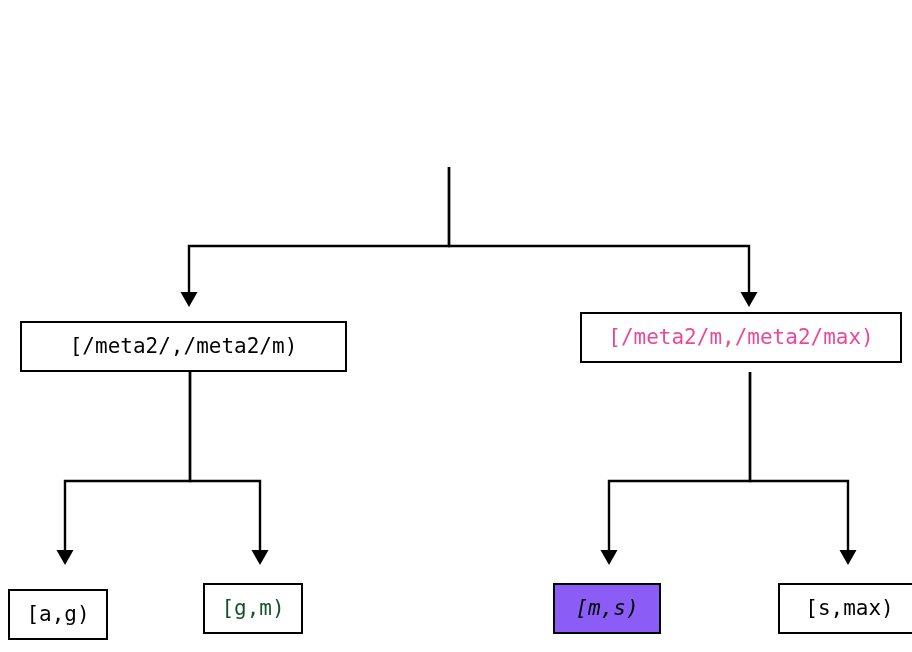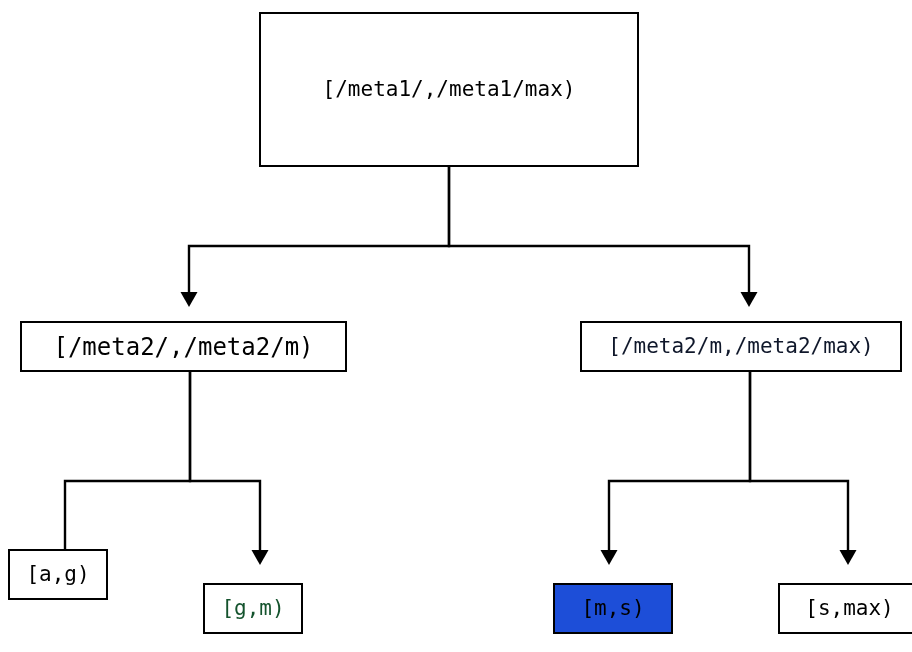--- a/index.html
+++ b/index.html
@@ -71,27 +71,26 @@
       <path d="M 750 372 L 750 481 L 609 481 L 609 550" fill="none" stroke="#000000" stroke-width="2.4"></path>
       <polygon points="600.5,550 617.5,550 609,565" fill="#000000"></polygon>
     </g>
 
     <g>
       <path d="M 750 372 L 750 481 L 848 481 L 848 550" fill="none" stroke="#000000" stroke-width="2.4"></path>
       <polygon points="839.5,550 856.5,550 848,565" fill="#000000"></polygon>
     </g>
   </svg>
 
-  <div class="node" id="node-root" style="left: 259px; top: 12px; width: 380px; height: 155px; background: rgb(255, 255, 255); border-color: rgb(0, 0, 0); border-width: 2px; color: rgb(0, 0, 0); font-size: 21px;">[/meta1/,/meta1/max)</div>
 
-  <div class="node" id="node-mid-left" style="left: 20px; top: 321px; width: 327px; height: 51px; background: rgb(255, 255, 255); border-color: rgb(0, 0, 0); border-width: 2px; color: rgb(0, 0, 0); font-size: 24px;">[/meta2/,/meta2/m)</div>
+  <div class="node" id="node-mid-left" style="left: 20px; top: 321px; width: 327px; height: 51px; background: rgb(255, 255, 255); border-color: rgb(0, 0, 0); border-width: 2px; color: rgb(0, 0, 0); font-size: 21px;">[/meta2/,/meta2/m)</div>
 
-  <div class="node" id="node-mid-right" style="left: 580px; top: 321px; width: 322px; height: 51px; background: rgb(255, 255, 255); border-color: rgb(0, 0, 0); border-width: 2px; color: #0f172a; font-size: 21px;">[/meta2/m,/meta2/max)</div>
+  <div class="node" id="node-mid-right" style="left: 580px; top: 312px; width: 322px; height: 51px; background: rgb(255, 255, 255); border-color: rgb(0, 0, 0); border-width: 2px; color: #ec4899; font-size: 21px;">[/meta2/m,/meta2/max)</div>
 
-  <div class="node" id="node-leaf-1" style="left: 8px; top: 549px; width: 100px; height: 51px; background: rgb(255, 255, 255); border-color: rgb(0, 0, 0); border-width: 2px; color: rgb(0, 0, 0); font-size: 21px;">[a,g)</div>
+  <div class="node" id="node-leaf-1" style="left: 8px; top: 589px; width: 100px; height: 51px; background: rgb(255, 255, 255); border-color: rgb(0, 0, 0); border-width: 2px; color: rgb(0, 0, 0); font-size: 21px;">[a,g)</div>
 
   <div class="node" id="node-leaf-2" style="left: 203px; top: 583px; width: 100px; height: 51px; background: rgb(255, 255, 255); border-color: rgb(0, 0, 0); border-width: 2px; color: #14532d; font-size: 21px;">[g,m)</div>
 
-  <div class="node" id="node-leaf-3" style="left: 553px; top: 583px; width: 120px; height: 51px; background: #1d4ed8; border-color: rgb(0, 0, 0); border-width: 2px; color: rgb(0, 0, 0); font-size: 21px;">[m,s)</div>
+  <div class="node" id="node-leaf-3" style="left: 553px; top: 583px; width: 108px; height: 51px; background: #8b5cf6; border-color: rgb(0, 0, 0); border-width: 2px; color: rgb(0, 0, 0); font-size: 21px; font-style: italic;">[m,s)</div>
 
   <div class="node" id="node-leaf-4" style="left: 778px; top: 583px; width: 143px; height: 51px; background: rgb(255, 255, 255); border-color: rgb(0, 0, 0); border-width: 2px; color: rgb(0, 0, 0); font-size: 21px;">[s,max)</div>
 
 </div>
 
 </body></html>

